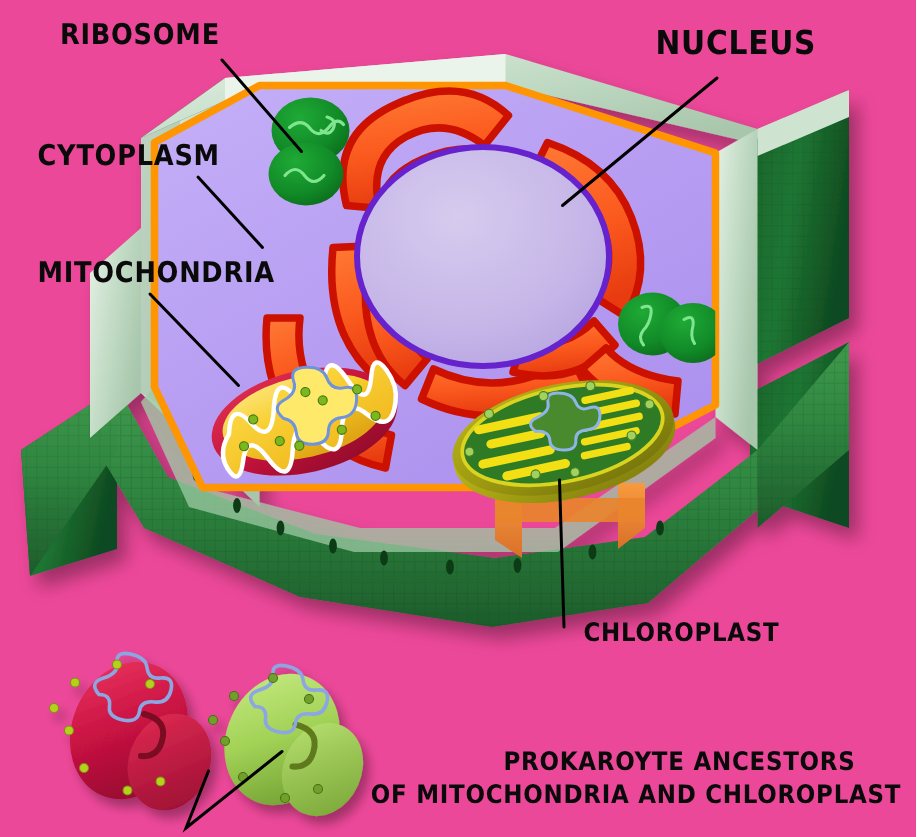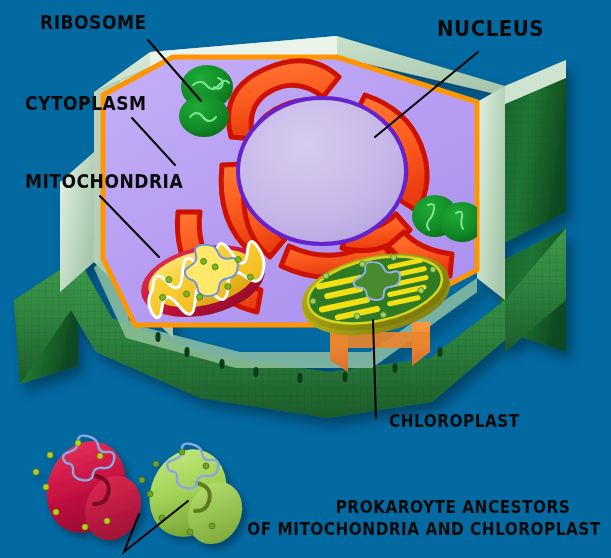--- a/index.html
+++ b/index.html
@@ -10,21 +10,21 @@
   body {
     width: 611px;
     height: 558px;
     overflow: hidden;
     font-family: "DejaVu Sans", sans-serif;
   }
   #stage {
     position: relative;
     width: 611px;
     height: 558px;
-    background: #0369a1;
+    background: #ec4899;
   }
   #diagram {
     position: absolute;
     left: 0;
     top: 0;
     width: 611px;
     height: 558px;
   }
   .lbl {
     font-family: "DejaVu Sans", sans-serif;

